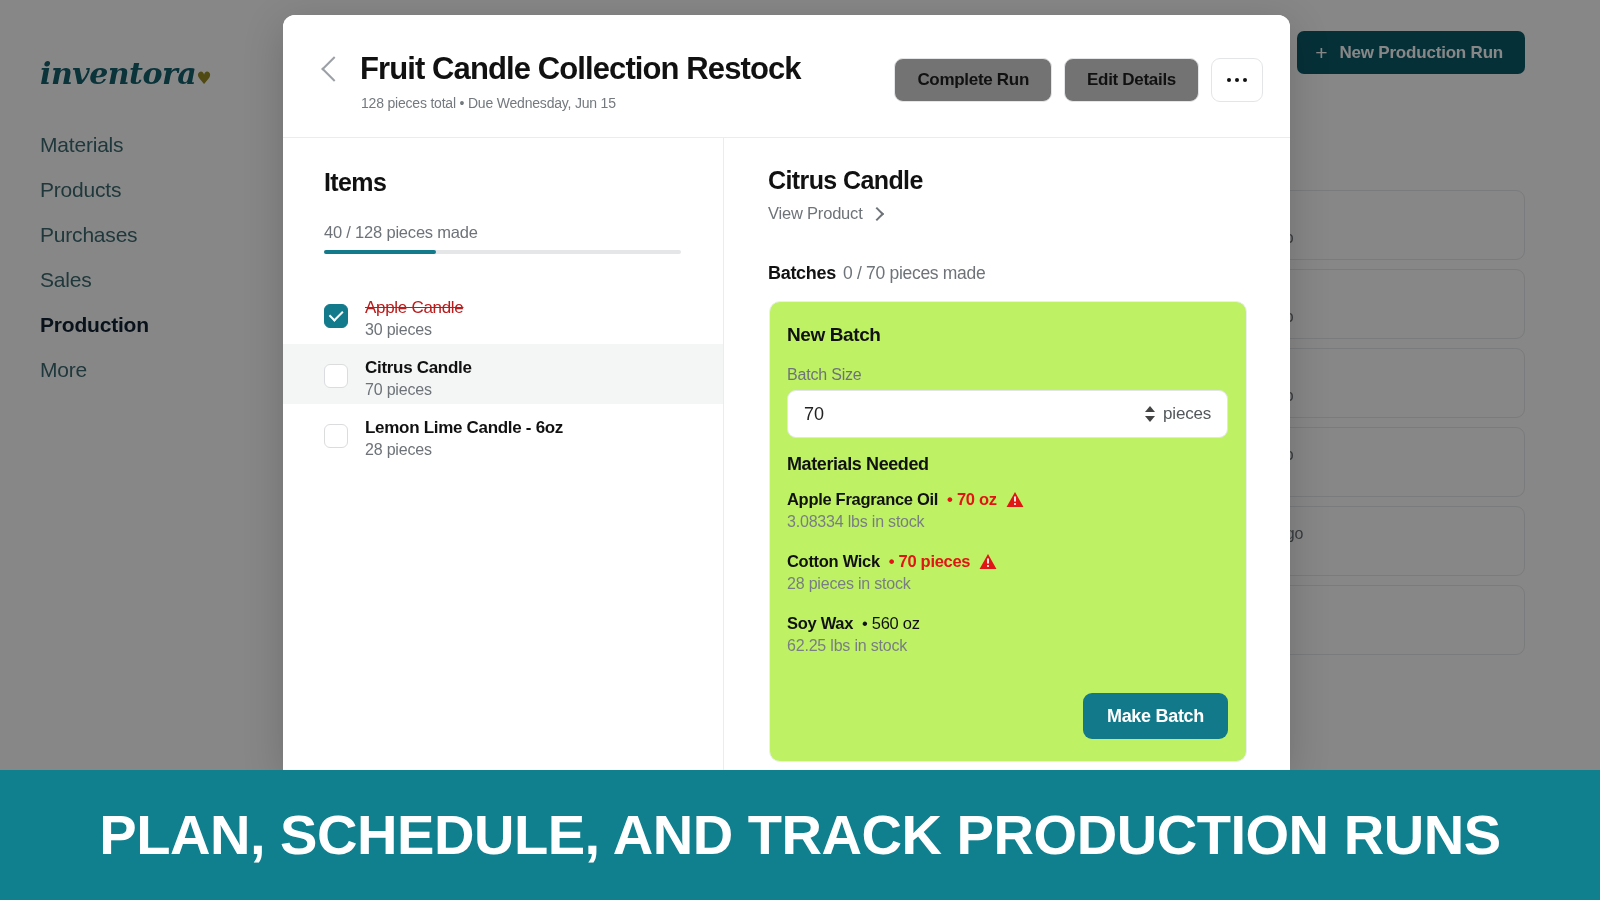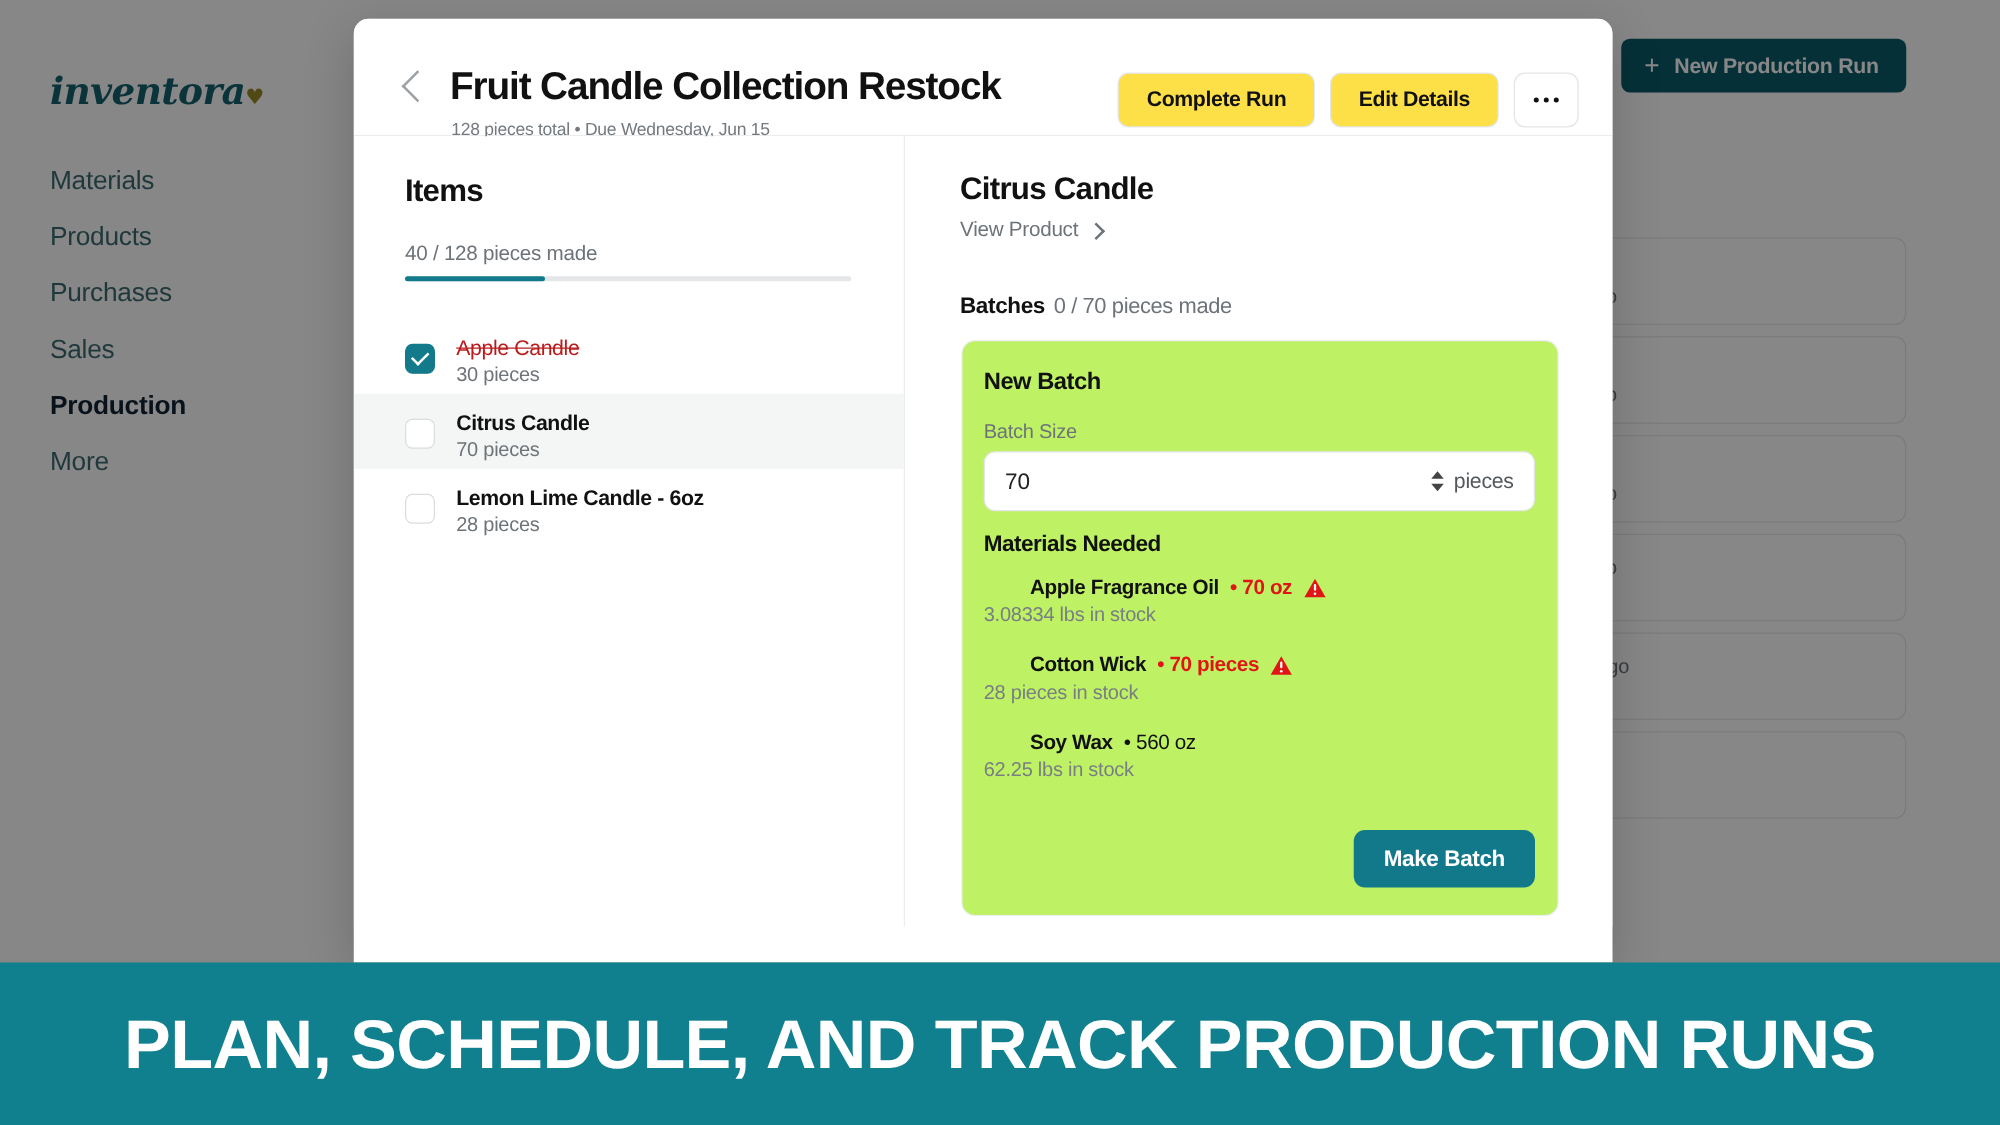--- a/index.html
+++ b/index.html
@@ -54,21 +54,21 @@
 
   
   .modal {
     position:absolute; left:283px; top:15px;
     width:1007px; height:755px;
     background:#ffffff; border-radius:12px 12px 0 0;
     overflow:hidden;
     box-shadow:0 10px 40px rgba(0,0,0,0.18);
   }
   .modal-header {
-    position:relative; height:94px;
+    position:relative; height:123px;
     border-bottom:1px solid #ececec; background:#ffffff;
   }
   .back-chev {
     position:absolute; left:42px; top:45px;
     width:18px; height:18px;
     border-left:2.5px solid #9aa0a6; border-bottom:2.5px solid #9aa0a6;
     transform:rotate(45deg);
   }
   .modal-title {
     position:absolute; left:77px; top:36px;
@@ -79,21 +79,21 @@
     position:absolute; left:78px; top:80px;
     font-size:14px; color:#73797e; letter-spacing:-0.2px;
   }
   .hdr-actions {
     position:absolute; right:27px; top:43px;
     display:flex; gap:12px; align-items:center;
   }
   .btn-outline {
     height:44px; padding:0 22px;
     border:1px solid #e3e5e7; border-radius:9px;
-    background:#fde047; color:#111;
+    background:#737373; color:#111;
     font-size:17px; font-weight:700; letter-spacing:-0.3px;
     font-family:"Liberation Sans", sans-serif;
     display:flex; align-items:center;
   }
   .btn-dots {
     width:52px; height:44px;
     border:1px solid #e3e5e7; border-radius:9px; background:#fff;
     display:flex; align-items:center; justify-content:center;
     gap:3.5px;
   }
@@ -170,21 +170,21 @@
   .spinner { display:flex; flex-direction:column; gap:4px; margin-right:8px; }
   .sp-up, .sp-dn { width:0; height:0; border-left:5px solid transparent; border-right:5px solid transparent; }
   .sp-up { border-bottom:6px solid #444; }
   .sp-dn { border-top:6px solid #444; }
   .unit { font-size:17px; color:#53585c; padding-right:16px; letter-spacing:-0.2px; }
 
   .mat-h { position:absolute; left:17px; top:152px; font-size:18px; font-weight:700; color:#111; letter-spacing:-0.4px; }
   .mat-list { position:absolute; left:17px; top:188px; right:18px; }
   .mat { margin-bottom:21px; }
   .mat-top { display:flex; align-items:center; gap:9px; font-size:16.5px; letter-spacing:-0.3px; }
-  .mat-name { font-weight:700; color:#111;margin-left:37px; }
+  .mat-name { font-weight:700; color:#111; }
   .mat-amt { color:#111; }
   .mat-amt.warn { color:#e01616; font-weight:700; }
   .warn-ico { width:18px; height:17px; display:block; }
   .mat-stock { font-size:16px; color:#787e83; margin-top:4px; letter-spacing:-0.2px; }
 
   .make-batch {
     position:absolute; right:18px; bottom:22px;
     height:46px; padding:0 24px;
     background:#12798b; color:#fff; border:none; border-radius:9px;
     font-size:18px; font-weight:700; letter-spacing:-0.3px;

